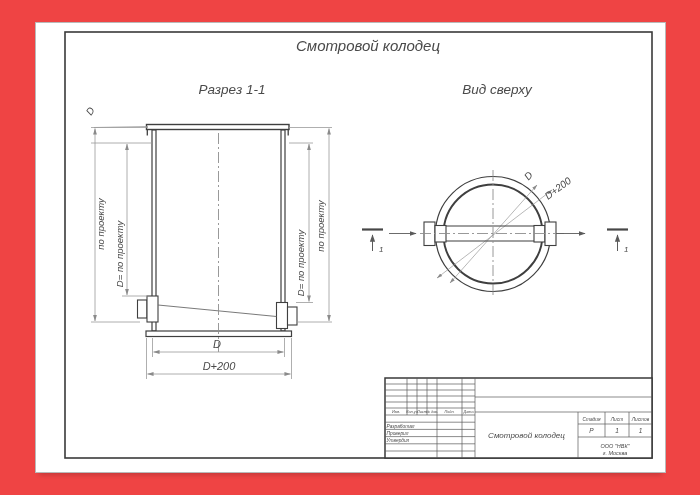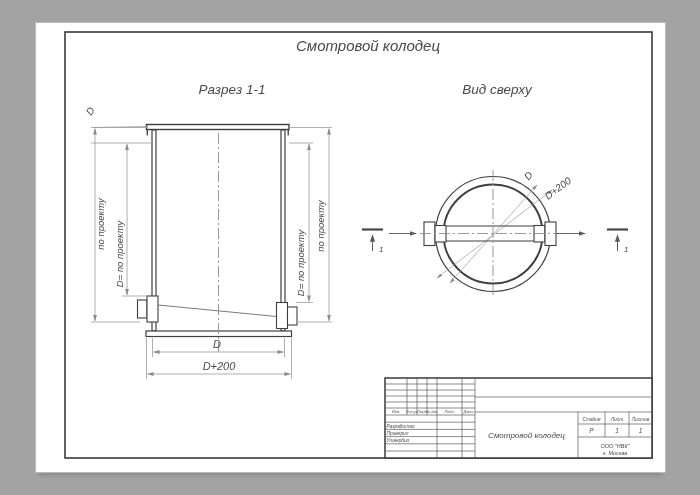--- a/index.html
+++ b/index.html
@@ -1,17 +1,17 @@
 <!DOCTYPE html>
 <html><head>
 <meta charset="utf-8">
 <style>
   html,body{margin:0;padding:0;background:#ffffff;width:700px;height:495px;overflow:hidden;
     font-family:"Liberation Sans",sans-serif;}
-  #stage{position:relative;width:700px;height:495px;background:#a3a3a3;}
+  #stage{position:relative;width:700px;height:495px;background:#ef4444;}
   .sheet{position:absolute;left:35px;top:22px;width:629px;height:449px;background:#ffffff;
     border:1px solid #b9b9b9;box-shadow:0 6px 5px -4px rgba(0,0,0,.18);}
   svg{position:absolute;left:0;top:0;}
   svg text{font-family:"Liberation Sans",sans-serif;fill:#4a4a4a;}
   .t-italic{font-style:italic;}
 </style>
 </head>
 <body>
 
 <div id="stage">

